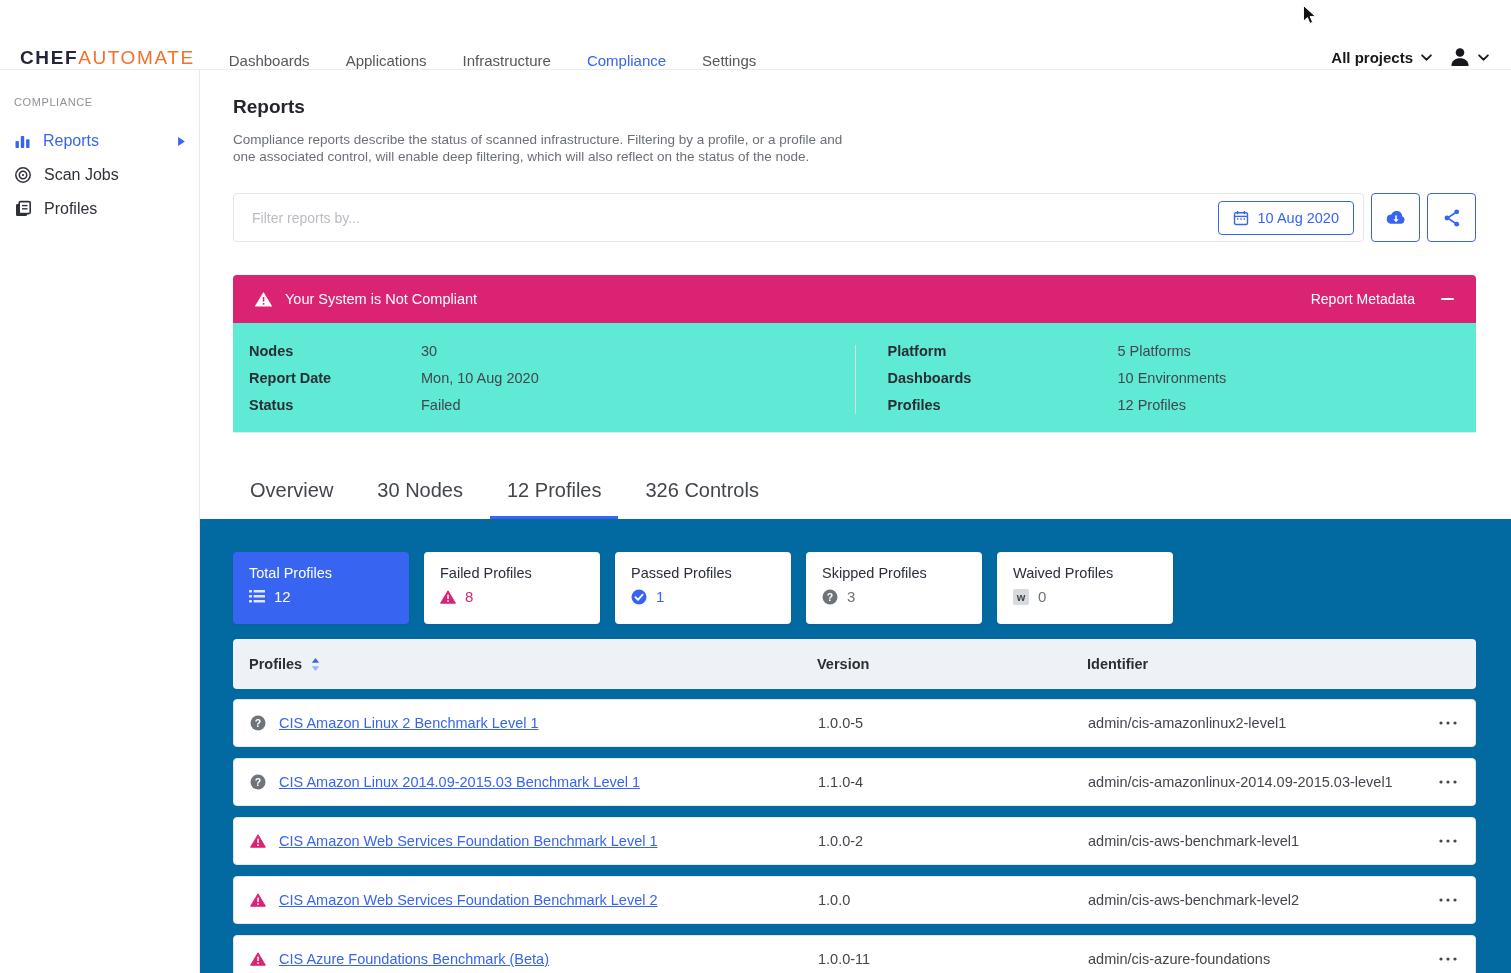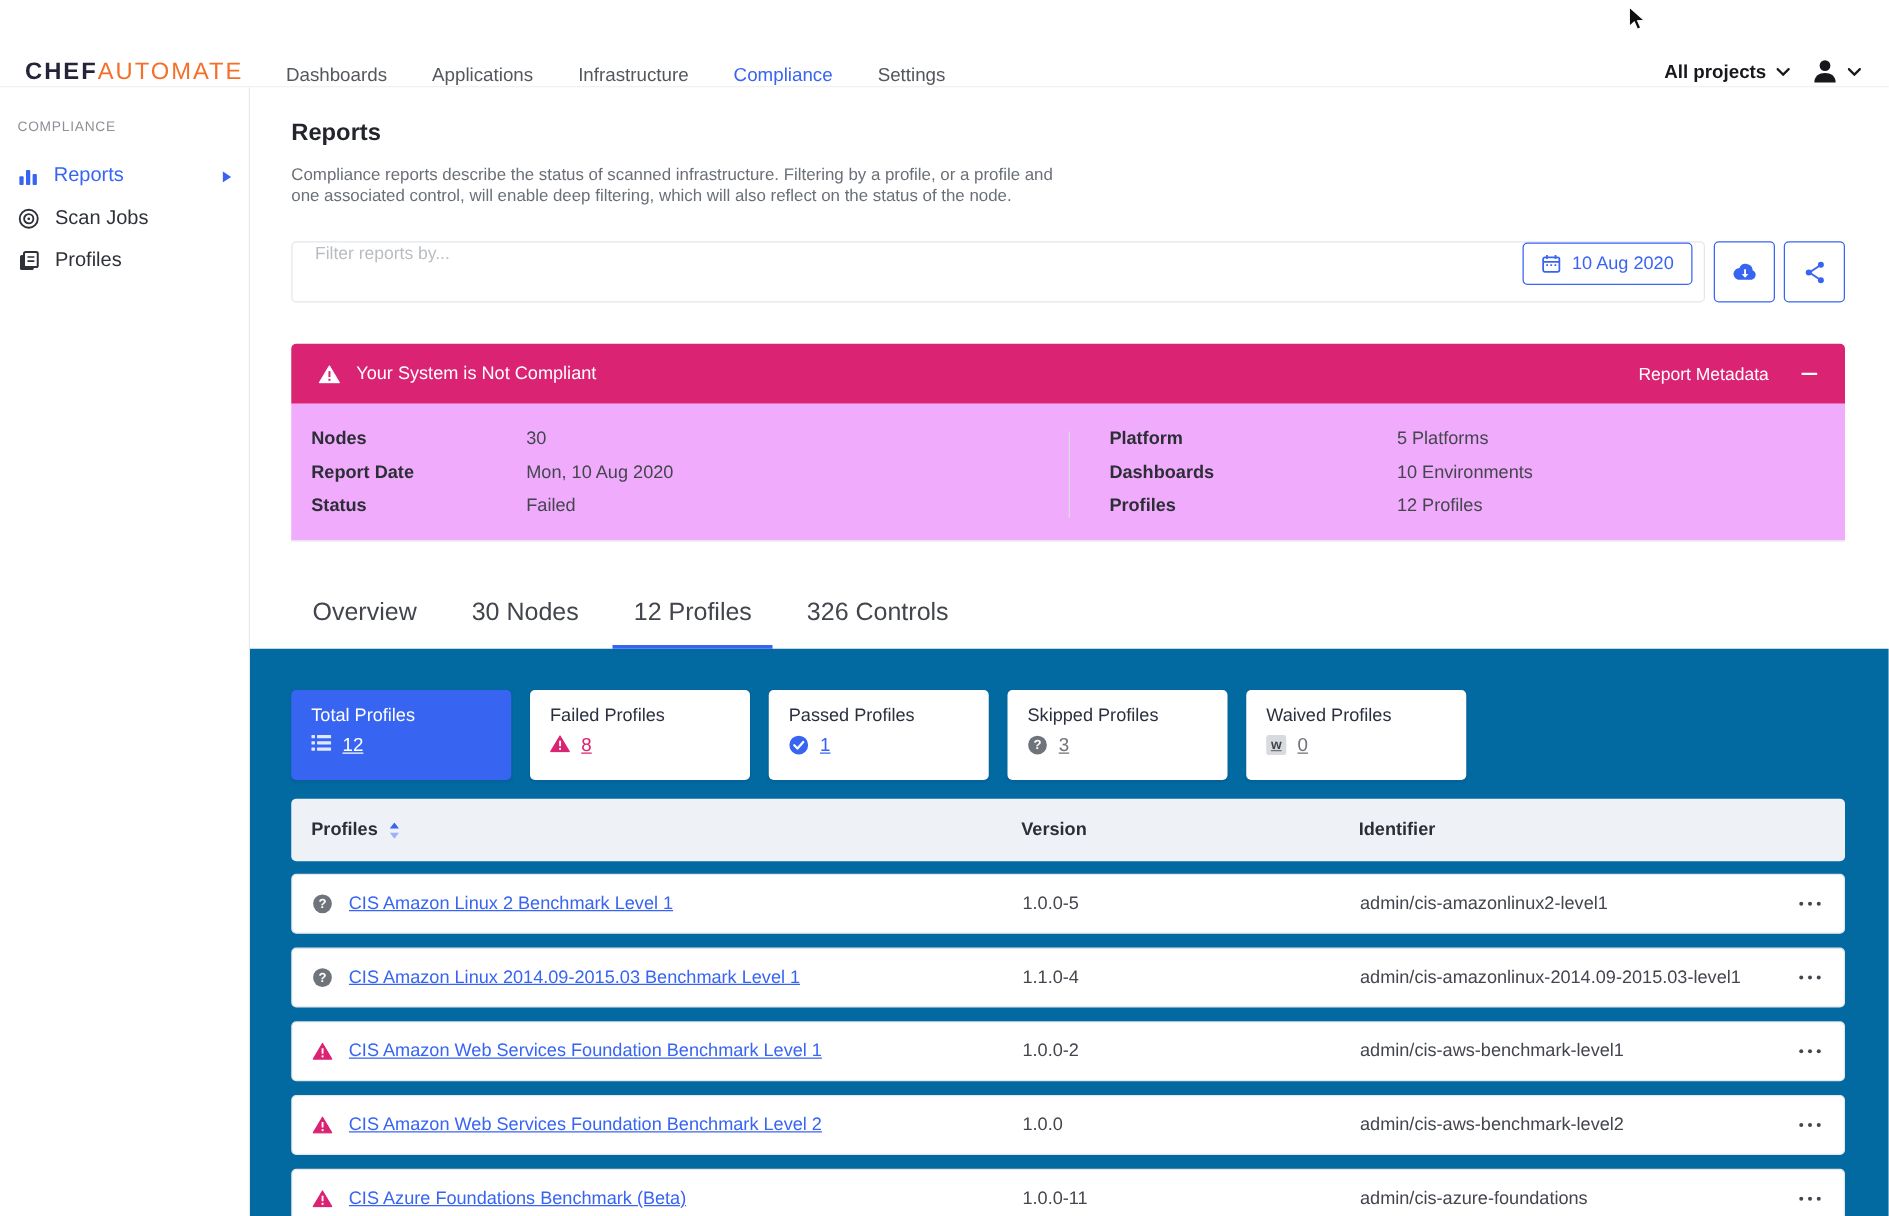--- a/index.html
+++ b/index.html
@@ -32,40 +32,40 @@
   .main { flex:1; display:flex; flex-direction:column; min-width:0; }
   .main-white { padding:26px 35px 0 33px; background:#fff; }
 
   
   .page-title { font-size:19px; font-weight:700; color:#23252b; margin-bottom:13px; }
   .page-desc { font-size:13.5px; color:#6b7077; line-height:17px; max-width:620px; margin-bottom:28px; }
 
   
   .filter-row { display:flex; gap:7px; height:49px; margin-bottom:33px; }
   .filter-box { flex:1; border:1px solid #e3e6ea; border-radius:4px; display:flex;
-    align-items:flex-start; background:#fff; padding-right:9px; }
+    align-items:center; background:#fff; padding-right:9px; }
   .filter-box input { border:none; outline:none; flex:1; font-size:14px; padding:0 18px;
     color:#3a3d43; font-family:"Liberation Sans",sans-serif; background:transparent; }
   .filter-box input::placeholder { color:#b9bdc3; }
   .date-button { border:1px solid #3864f2; color:#3864f2; border-radius:4px; height:34px;
     padding:0 14px; display:flex; align-items:center; gap:9px; font-size:14.5px;
     background:#fff; cursor:pointer; white-space:nowrap; }
   .icon-button { width:49px; height:49px; border:1px solid #3864f2; border-radius:4px;
     background:#fff; display:flex; align-items:center; justify-content:center; cursor:pointer; }
 
   
   .banner { height:48px; background:#db2373; border-radius:4px 4px 0 0; display:flex;
     align-items:center; padding:0 22px; color:#fff; }
   .banner-msg { font-size:14.5px; margin-left:13px; }
   .banner-right { margin-left:auto; display:flex; align-items:center; gap:26px;
     font-size:14px; cursor:pointer; }
 
   
   .metadata { display:flex; position:relative; padding:20px 0 18px;
-    border-bottom:1px solid #e6e9ec; background:#f0abfc; }
+    border-bottom:1px solid #e6e9ec; background:#5eead4; }
   .meta-divider { position:absolute; left:50%; top:22px; bottom:18px; width:1px; background:#d9dce1; }
   .meta-col { width:50%; }
   .meta-col.left { padding-left:16px; }
   .meta-col.right { padding-left:33px; }
   .meta-row { display:flex; font-size:14.5px; line-height:17px; margin-bottom:10px; }
   .meta-row:last-child { margin-bottom:0; }
   .meta-label { font-weight:700; color:#2b2e35; }
   .meta-col.left .meta-label { width:172px; }
   .meta-col.right .meta-label { width:230px; }
   .meta-value { color:#43464d; }
@@ -76,21 +76,21 @@
     position:relative; cursor:pointer; }
   .tab.active::after { content:""; position:absolute; left:0; right:0; bottom:0;
     height:3px; background:#3864f2; }
 
   
   .main-gray { background:#0369a1; flex:1; padding:33px 35px 0 33px; overflow:hidden; }
   .cards-row { display:flex; gap:15px; margin-bottom:15px; }
   .stat-card { width:176px; height:72px; background:#fff; border-radius:4px;
     box-shadow:0 1px 2px rgba(31,40,68,.10); padding:13px 16px; cursor:pointer; }
   .stat-card .card-label { font-size:14.5px; color:#2b2f3e; }
-  .stat-card .card-value { display:flex; gap:9px; margin-top:7px; font-size:15px;text-decoration:underline; }
+  .stat-card .card-value { display:flex; align-items:center; gap:9px; margin-top:7px; font-size:15px; }
   .stat-card.selected { background:#3864f2; }
   .stat-card.selected .card-label, .stat-card.selected .card-value { color:#fff; }
   .val-failed { color:#db2373; } .val-passed { color:#3864f2; }
   .val-muted { color:#6e7276; }
   .waived-badge { width:16px; height:16px; background:#d7dade; border-radius:2px;
     display:inline-flex; align-items:center; justify-content:center; font-size:11px;
     font-weight:700; color:#41454a; }
 
   
   .tbl-grid { display:grid; grid-template-columns:568px 270px 1fr 40px; align-items:center; padding:0 16px; }

